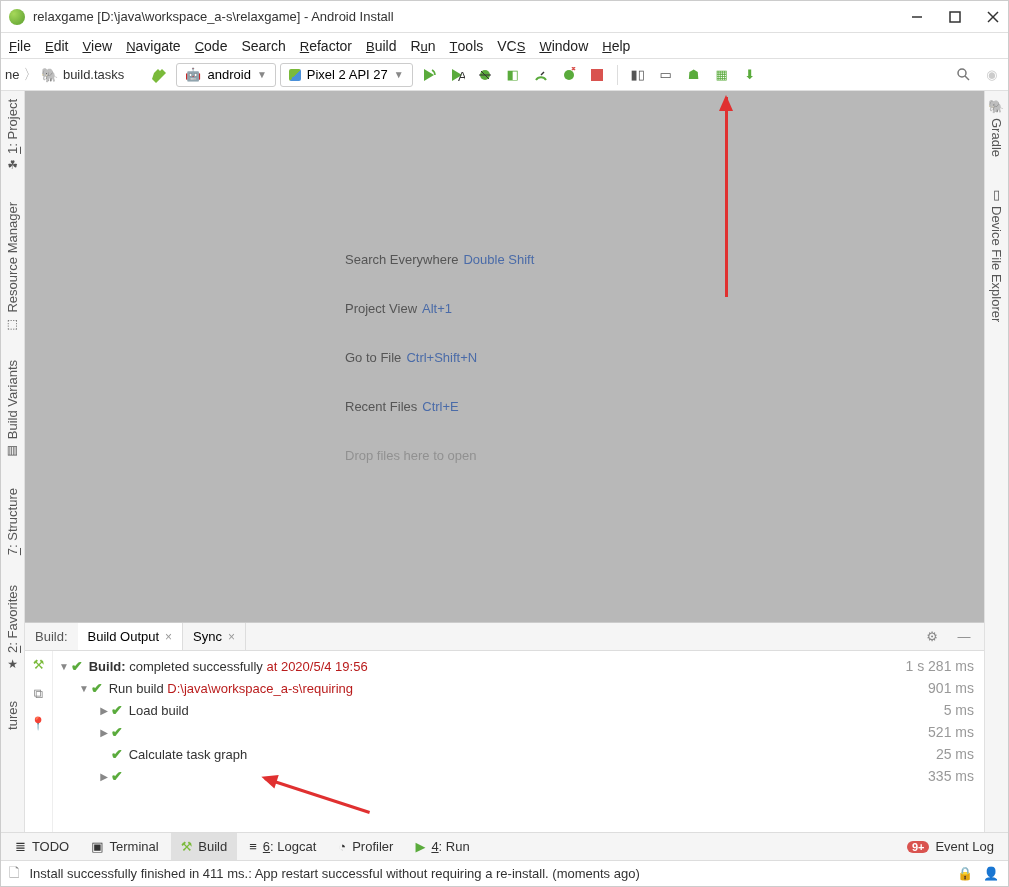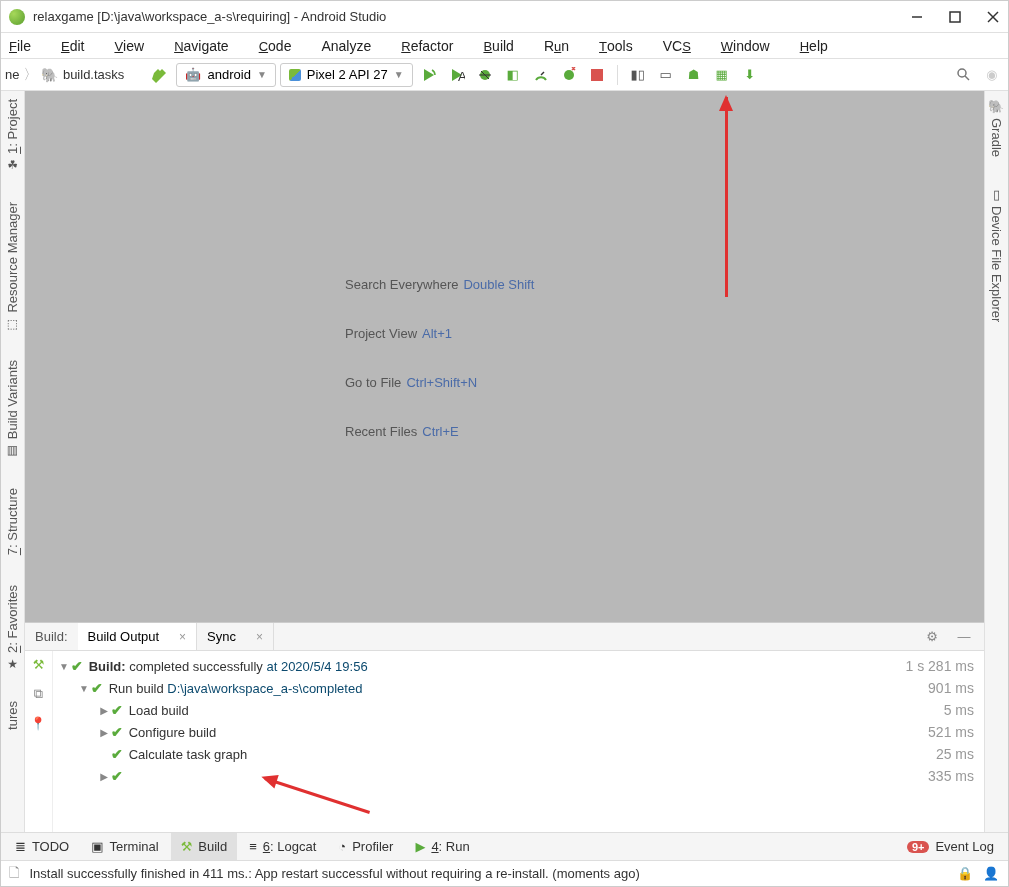--- a/index.html
+++ b/index.html
@@ -6,21 +6,21 @@
 body { width:1009px; height:887px; background:#fff; display:flex; flex-direction:column; overflow:hidden; border:1px solid #ccc; }
 
 
 .titlebar { height:32px; display:flex; align-items:center; padding:0 8px; background:#fff; border-bottom:1px solid #e0e0e0; }
 .titlebar .appicon { width:16px; height:16px; border-radius:50%; background:radial-gradient(circle at 30% 30%,#a6d85a,#5a9e2e); margin-right:8px; }
 .titlebar .title { flex:1; color:#333; font-size:13px; }
 .titlebar .winbtns { display:flex; gap:24px; }
 .winbtn { width:14px; height:14px; display:flex; align-items:center; justify-content:center; color:#333; cursor:pointer; }
 
 
-.menubar { height:26px; display:flex; align-items:center; padding:0 8px; background:#fff; border-bottom:1px solid #e0e0e0; gap:30px; }
+.menubar { height:26px; display:flex; align-items:center; padding:0 8px; background:#fff; border-bottom:1px solid #e0e0e0; gap:14px; }
 .menubar .mitem { color:#222; cursor:pointer; font-size:14px; }
 .menubar .mitem .u { text-decoration:underline; }
 
 
 .toolbar { height:32px; display:flex; align-items:center; padding:0 4px; background:#fff; border-bottom:1px solid #e0e0e0; gap:4px; }
 .breadcrumb { display:flex; align-items:center; gap:4px; color:#333; }
 .bc-sep { color:#aaa; font-size:14px; }
 .gradle-icon { color:#888; font-size:14px; }
 .tb-btn { width:24px; height:24px; display:flex; align-items:center; justify-content:center; cursor:pointer; border-radius:2px; }
 .dropdown { height:24px; border:1px solid #ccc; border-radius:3px; display:flex; align-items:center; padding:0 8px; gap:6px; cursor:pointer; background:#fff; }
@@ -45,33 +45,33 @@
 .tip .shortcut { color:#4a6ba8; }
 
 
 .arrow1 { position:absolute; top:6px; left:700px; width:3px; height:200px; background:#e03030; }
 .arrow1::before { content:""; position:absolute; top:-2px; left:-6px; border-left:7px solid transparent; border-right:7px solid transparent; border-bottom:16px solid #e03030; }
 
 
 .build-panel { height:210px; display:flex; flex-direction:column; border-top:1px solid #ccc; background:#fff; }
 .build-tabs { height:28px; display:flex; align-items:center; border-bottom:1px solid #ddd; background:#f5f5f5; position:relative; }
 .build-tabs .label { padding:0 10px; color:#555; font-size:13px; }
-.build-tabs .tab { padding:4px 10px; height:100%; display:flex; align-items:center; gap:20px; cursor:pointer; border-right:1px solid #ddd; background:#fff; }
+.build-tabs .tab { padding:4px 10px; height:100%; display:flex; align-items:center; gap:6px; cursor:pointer; border-right:1px solid #ddd; background:#fff; }
 .build-tabs .tab .x { color:#999; font-size:12px; }
 .build-tabs .tools { margin-left:auto; display:flex; gap:8px; padding-right:8px; }
 .build-body { flex:1; display:flex; min-height:0; position:relative; }
 .build-side { width:28px; background:#fff; border-right:1px solid #eee; display:flex; flex-direction:column; align-items:center; padding-top:6px; gap:14px; color:#888; }
 .build-tree { flex:1; overflow:auto; padding:4px 10px 4px 4px; font-size:14px; color:#333; }
 .tree-row { display:flex; align-items:center; height:22px; }
 .tree-row .indent { display:inline-block; }
 .tree-row .caret { width:14px; color:#888; font-size:10px; text-align:center; }
 .tree-row .chk { color:#5aab3c; font-weight:bold; margin-right:6px; font-size:14px; }
 .tree-row .txt { flex:1; }
 .tree-row .time { color:#999; margin-left:auto; font-size:14px; }
-.tree-row .path { color:#0c4a6e; }
+.tree-row .path { color:#b91c1c; }
 .tree-row .bold { font-weight:bold; }
 
 .arrow2 { position:absolute; left:240px; top:126px; width:110px; height:3px; background:#e03030; transform:rotate(18deg); transform-origin:left center; }
 .arrow2::before { content:""; position:absolute; left:-4px; top:-6px; border-top:7px solid transparent; border-bottom:7px solid transparent; border-right:16px solid #e03030; }
 
 
 .bottombar { height:28px; display:flex; align-items:center; border-top:1px solid #ddd; background:#f5f5f5; padding:0 4px; gap:2px; }
 .bb-item { display:flex; align-items:center; gap:6px; padding:0 10px; height:100%; cursor:pointer; font-size:13px; color:#333; }
 .bb-item.active { background:#e0e0e0; }
 .bb-item .u { text-decoration:underline; }
@@ -81,21 +81,21 @@
 .statusbar { height:26px; display:flex; align-items:center; border-top:1px solid #ddd; background:#fff; padding:0 8px; gap:10px; font-size:14px; color:#333; }
 .statusbar .sb-spacer { flex:1; }
 
 svg { display:block; }
 </style>
 </head>
 <body>
 
 <div class="titlebar">
   <div class="appicon"></div>
-  <div class="title">relaxgame [D:\java\workspace_a-s\requiring] - Android Studio</div>
+  <div class="title">relaxgame [D:\java\workspace_a-s\relaxgame] - Android Install</div>
   <div class="winbtns">
     <div class="winbtn">
       <svg width="12" height="12">
           <line x1="1" y1="6" x2="11" y2="6" stroke="#333" stroke-width="1.5"></line>
         </svg>
     </div>
     <div class="winbtn">
       <svg width="12" height="12">
           <rect x="1" y="1" width="10" height="10" fill="none" stroke="#333" stroke-width="1.5"></rect>
         </svg>
@@ -108,21 +108,21 @@
     </div>
   </div>
 </div>
 
 <div class="menubar">
   <span class="mitem"><span class="u">F</span>ile</span>
   <span class="mitem"><span class="u">E</span>dit</span>
   <span class="mitem"><span class="u">V</span>iew</span>
   <span class="mitem"><span class="u">N</span>avigate</span>
   <span class="mitem"><span class="u">C</span>ode</span>
-  <span class="mitem">Analyze</span>
+  <span class="mitem">Search</span>
   <span class="mitem"><span class="u">R</span>efactor</span>
   <span class="mitem"><span class="u">B</span>uild</span>
   <span class="mitem">R<span class="u">u</span>n</span>
   <span class="mitem"><span class="u">T</span>ools</span>
   <span class="mitem">VC<span class="u">S</span></span>
   <span class="mitem"><span class="u">W</span>indow</span>
   <span class="mitem"><span class="u">H</span>elp</span>
 </div>
 
 <div class="toolbar">
@@ -225,20 +225,21 @@
       </div>
   </div>
 
   <div class="center">
     <div class="editor-empty">
       <div class="arrow1"></div>
       <div class="tip"><span>Search Everywhere</span> <span class="shortcut">Double Shift</span></div>
       <div class="tip"><span>Project View</span> <span class="shortcut">Alt+1</span></div>
       <div class="tip"><span>Go to File</span> <span class="shortcut">Ctrl+Shift+N</span></div>
       <div class="tip"><span>Recent Files</span> <span class="shortcut">Ctrl+E</span></div>
+      <div class="tip" style="opacity:.4"><span>Drop files here to open</span></div>
     </div>
 
     <div class="build-panel">
       <div class="build-tabs">
         <span class="label">Build:</span>
         <div class="tab">
             <span>Build Output</span>
             <span class="x">×</span>
           </div>
         <div class="tab" style="background:#f5f5f5">
@@ -260,35 +261,34 @@
           <div class="tree-row">
             <span class="caret">▼</span>
             <span class="chk">✔</span>
             <span class="txt"><span class="bold">Build:</span><span> completed successfully</span><span class="path"> at 2020/5/4 19:56</span></span>
             <span class="time">1 s 281 ms</span>
           </div>
           <div class="tree-row">
             <span class="indent" style="width:20px"></span>
             <span class="caret">▼</span>
             <span class="chk">✔</span>
-            <span class="txt"><span>Run build</span><span class="path"> D:\java\workspace_a-s\completed</span></span>
+            <span class="txt"><span>Run build</span><span class="path"> D:\java\workspace_a-s\requiring</span></span>
             <span class="time">901 ms</span>
           </div>
           <div class="tree-row">
             <span class="indent" style="width:40px"></span>
             <span class="caret">▶</span>
             <span class="chk">✔</span>
             <span class="txt">Load build</span>
             <span class="time">5 ms</span>
           </div>
           <div class="tree-row">
             <span class="indent" style="width:40px"></span>
             <span class="caret">▶</span>
             <span class="chk">✔</span>
-            <span class="txt">Configure build</span>
             <span class="time">521 ms</span>
           </div>
           <div class="tree-row">
             <span class="indent" style="width:40px"></span>
             <span class="caret" style="width:14px"></span>
             <span class="chk">✔</span>
             <span class="txt">Calculate task graph</span>
             <span class="time">25 ms</span>
           </div>
           <div class="tree-row">

